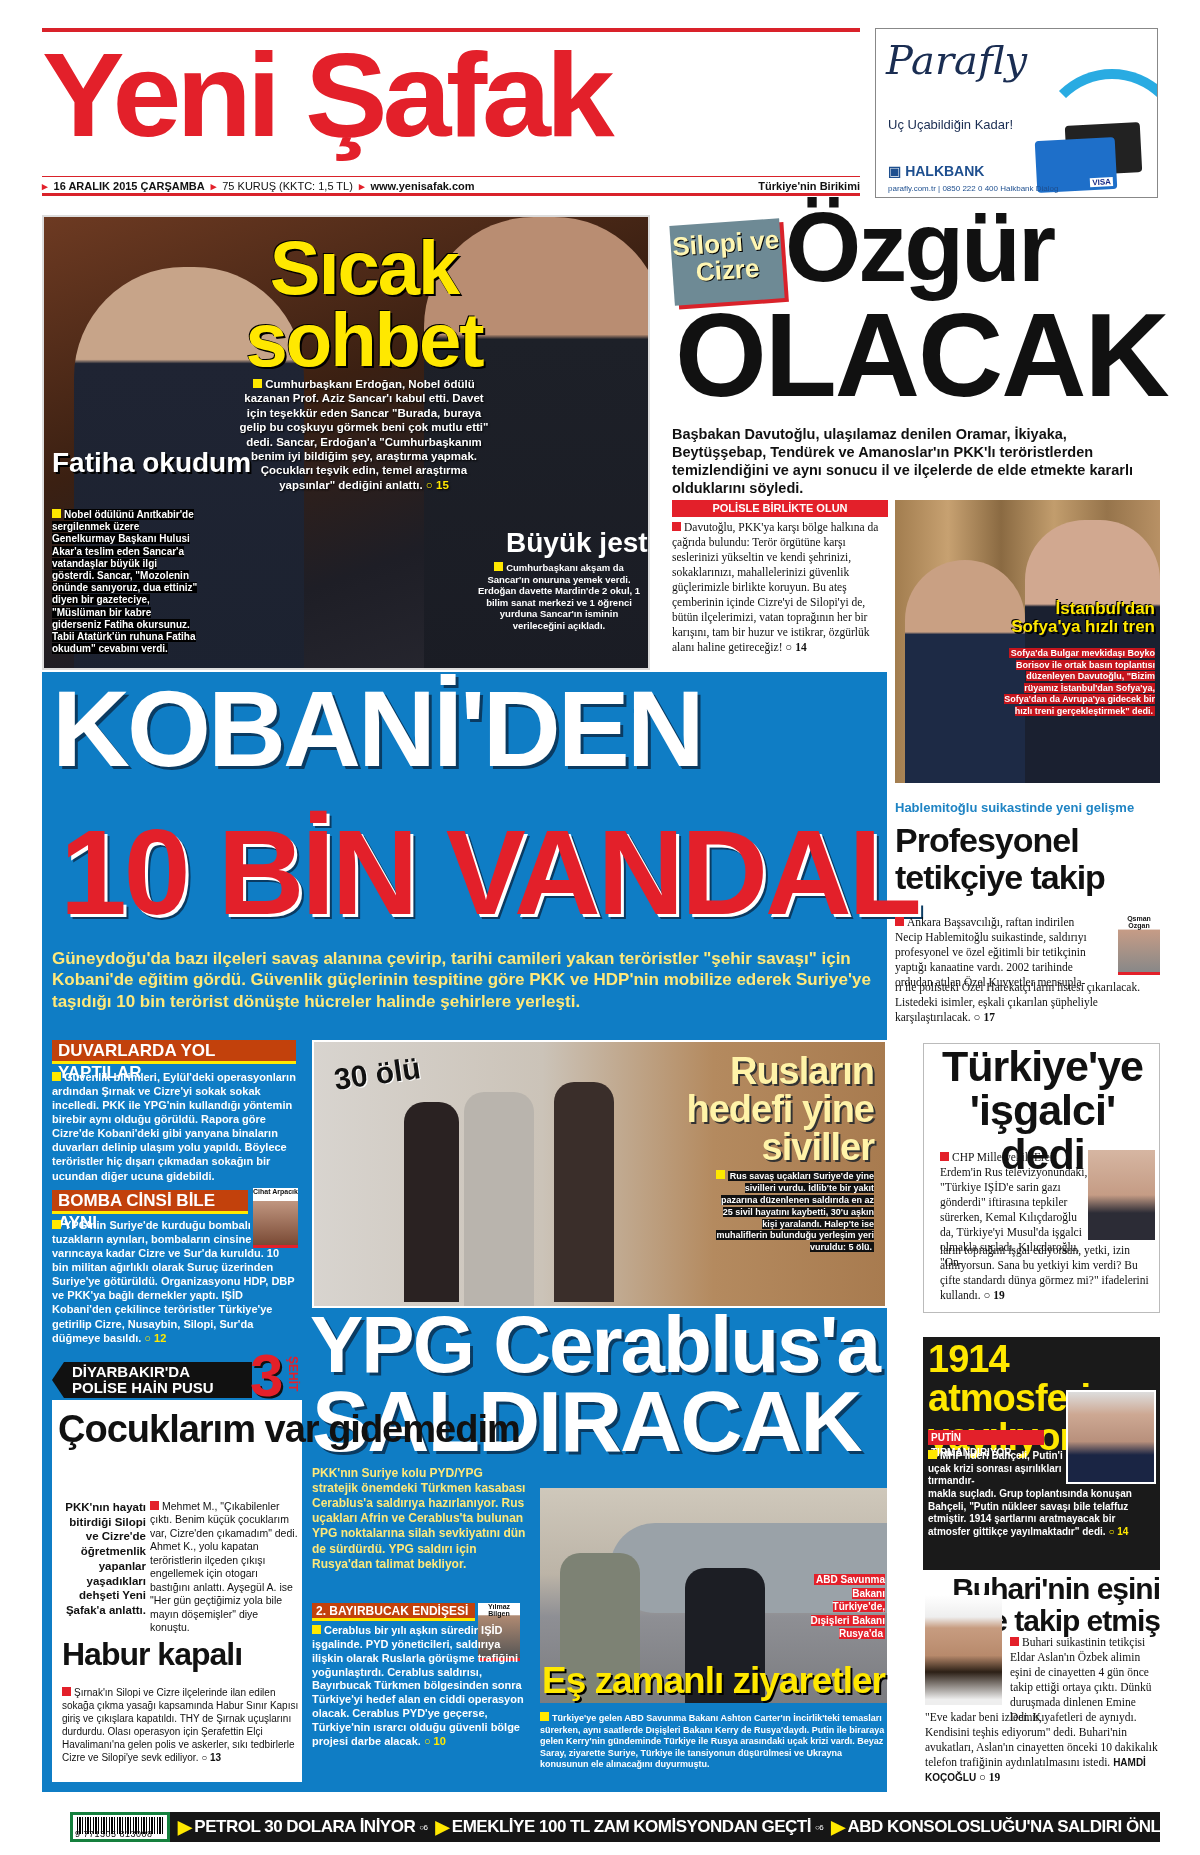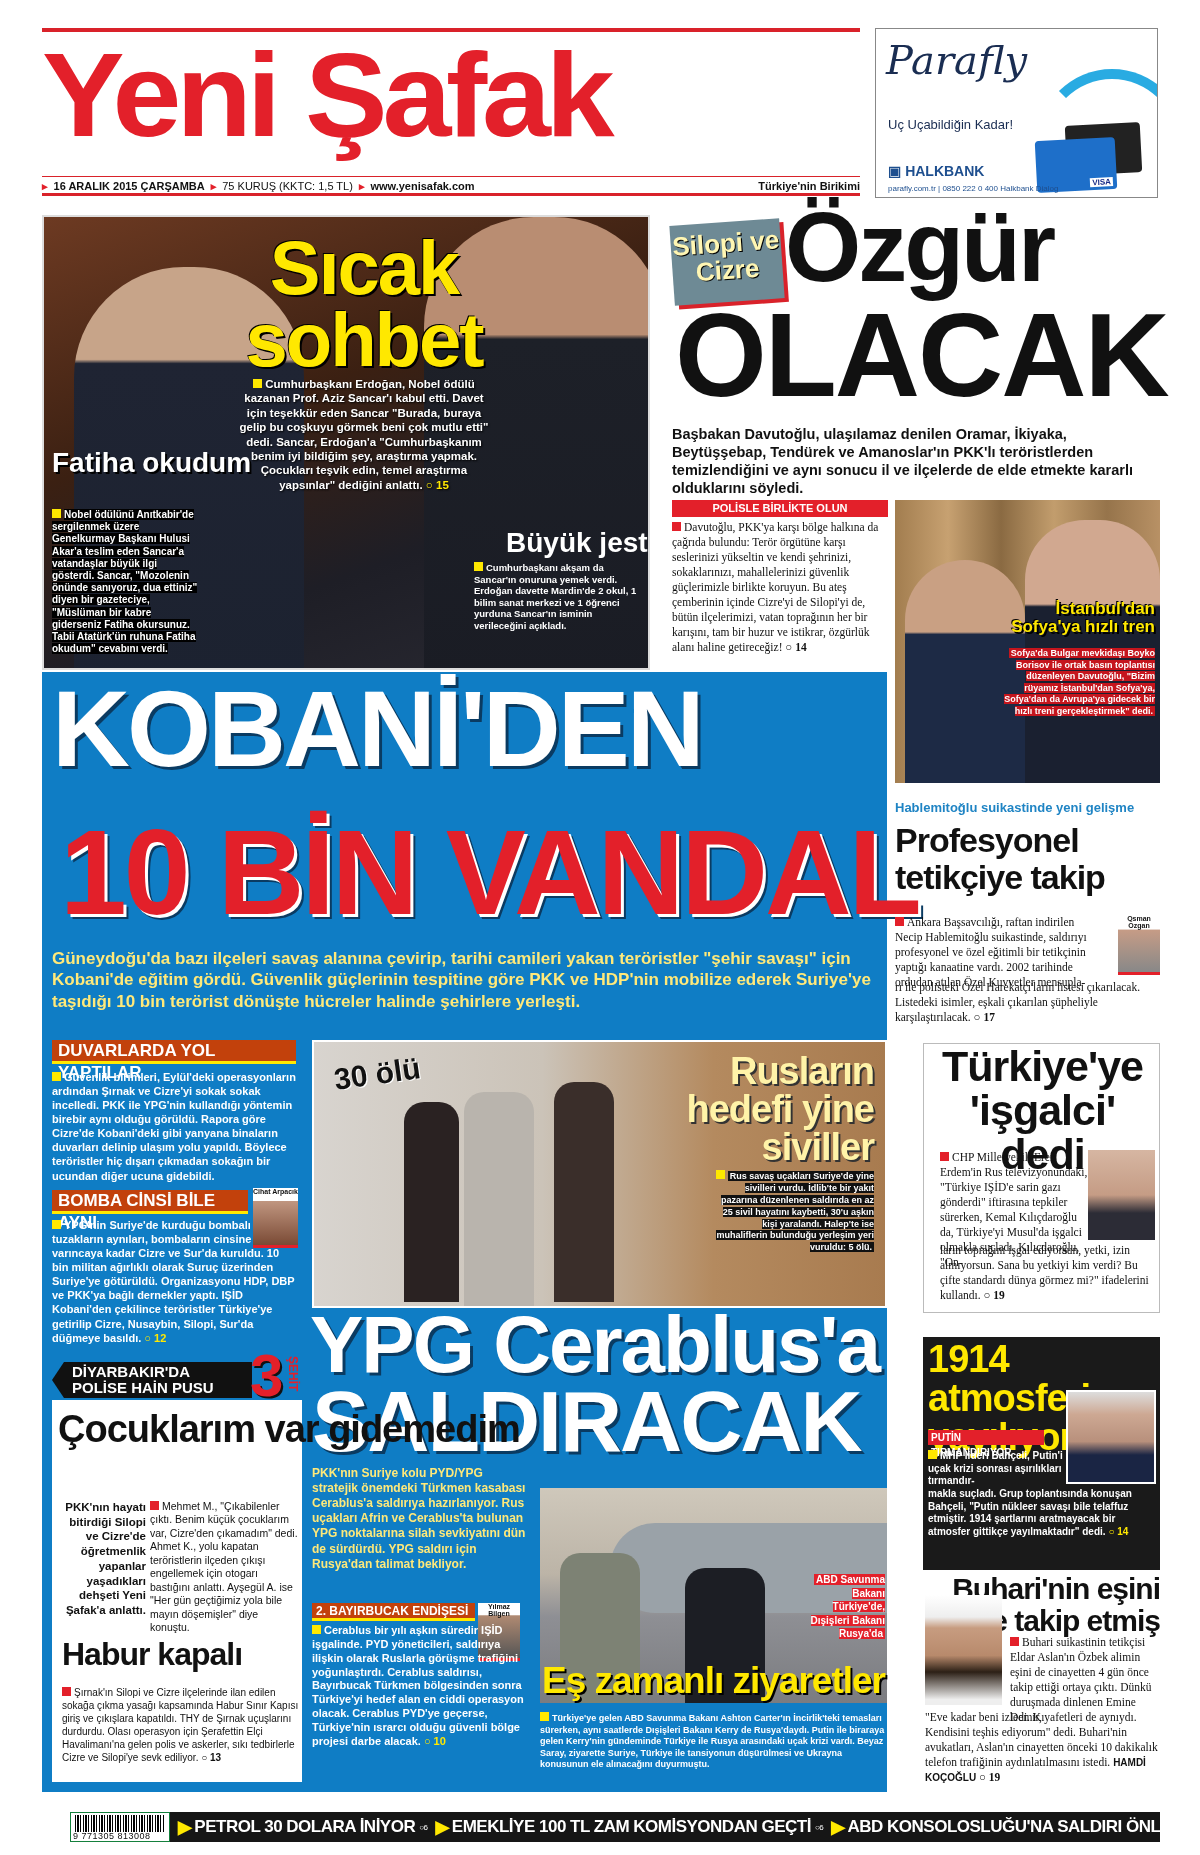--- a/index.html
+++ b/index.html
@@ -28,21 +28,21 @@
 .hl-yellow{color:#ffe800;font-weight:900;text-shadow:2px 2px 0 #000,-1px -1px 0 #000}
 .sicak{left:190px;top:15px;font-size:76px;line-height:.95;text-align:center;width:260px;letter-spacing:-2px}
 .cap1{left:195px;top:160px;width:250px;color:#fff;font-size:11.5px;font-weight:bold;text-align:center;line-height:1.25;text-shadow:1px 1px 2px #000}
 .sq{display:inline-block;width:9px;height:9px;margin-right:3px}
 .sq.y{background:#ffe800}.sq.r{background:#e3202a}
 .ref{color:#ffe800;font-weight:bold}
 .fatiha-h{left:8px;top:232px;color:#fff;font-size:28px;font-weight:900;line-height:1;text-shadow:2px 2px 0 #000}
 .fatiha-t{left:8px;top:292px;width:150px;color:#fff;font-size:10px;font-weight:bold;line-height:1.22}
 .fatiha-t span.bg{background:#000}
 .buyuk-h{left:462px;top:310px;color:#fff;font-size:28px;font-weight:900}
-.buyuk-t{left:430px;top:345px;width:170px;color:#fff;font-size:9.5px;font-weight:bold;text-align:left;line-height:1.22}
+.buyuk-t{left:430px;top:345px;width:170px;color:#fff;font-size:9.5px;font-weight:bold;text-align:center;line-height:1.22}
 .kicker-box{left:672px;top:222px;width:110px;height:80px;background:#6e8a95;transform:rotate(-4deg);box-shadow:4px 4px 0 #d9222a;color:#fff6b3;font-size:26px;font-weight:900;text-align:center;line-height:1.05;padding-top:8px;text-shadow:1px 1px 0 #000}
 .ozgur{left:785px;top:198px;font-size:98px;font-weight:900;line-height:1;letter-spacing:-3px;color:#111}
 .olacak{left:675px;top:296px;font-size:118px;font-weight:900;line-height:1;letter-spacing:-2px;color:#111}
 .ozgur-dek{left:672px;top:425px;width:490px;font-size:14.5px;font-weight:bold;line-height:1.25}
 .polisle-bar{left:672px;top:500px;width:216px;height:17px;background:#e3202a;color:#fff;font-size:11px;font-weight:bold;text-align:center;line-height:17px}
 .polisle-t{left:672px;top:520px;width:216px;font-size:11.5px;line-height:1.3}
 .photo2{left:895px;top:500px;width:265px;height:283px;background:linear-gradient(90deg,#a27d4f 0,#c7a171 20%,#8a6a42 40%,#c29d6d 60%,#96744b 80%,#b89165 100%);overflow:hidden}
 .p2l{left:10px;top:60px;width:120px;height:240px;background:linear-gradient(180deg,#c9a083 0,#c9a083 30%,#1d2a45 31%);border-radius:60px 60px 0 0}
 .p2r{left:130px;top:20px;width:135px;height:280px;background:linear-gradient(180deg,#d1a890 0,#d1a890 30%,#1a2030 31%);border-radius:60px 60px 0 0}
 .ist-h{left:110px;top:100px;width:150px;text-align:right;font-size:17px;line-height:1.05}
@@ -104,21 +104,21 @@
 .atm-h{left:928px;top:1340px;font-size:38px;font-weight:900;color:#ffe800;line-height:1.02;letter-spacing:-1px}
 .bahceli-pic{left:1066px;top:1390px;width:90px;height:94px;background:linear-gradient(180deg,#ddd 0,#cda893 25%,#b8907c 55%,#1a2544 70%);border:2px solid #fff}
 .putin-bar{left:928px;top:1430px;width:116px;height:15px;background:#e3202a;color:#fff;font-size:10px;font-weight:bold;line-height:15px;padding-left:3px}
 .atm-t{left:928px;top:1450px;width:135px;color:#fff;font-size:10px;font-weight:bold;line-height:1.25}
 .atm-t2{left:928px;top:1488px;width:225px;color:#fff;font-size:10px;font-weight:bold;line-height:1.25}
 .buh-h{left:928px;top:1573px;width:232px;text-align:right;font-size:30px;font-weight:900;line-height:1.08;letter-spacing:-1px}
 .buhari-pic{left:925px;top:1595px;width:77px;height:110px;background:linear-gradient(180deg,#fff 0,#eee 20%,#c79c80 30%,#b88a6c 55%,#2c2016 70%,#eee 95%)}
 .buh-t{left:1010px;top:1635px;width:150px;font-size:11.5px;line-height:1.3}
 .buh-t2{left:925px;top:1710px;width:235px;font-size:11.5px;line-height:1.3}
 .bottom-bar{left:70px;top:1812px;width:1090px;height:30px;background:#161616;display:flex;align-items:center}
-.barcode{width:100px;height:30px;background:#fff;border:1px solid #15803d;position:relative;flex:none}
+.barcode{width:100px;height:30px;background:#fff;border:3px solid #15803d;position:relative;flex:none}
 .barcode .lines{position:absolute;left:4px;right:4px;top:2px;height:17px;background:repeating-linear-gradient(90deg,#000 0 1px,#fff 1px 2px,#000 2px 4px,#fff 4px 5px,#000 5px 6px,#fff 6px 8px)}
 .barcode .num{position:absolute;left:2px;bottom:0;font-size:9px;letter-spacing:.5px}
 .btm-item{display:flex;align-items:center;color:#fff;font-size:17px;font-weight:900;margin-left:8px;letter-spacing:-.5px;white-space:nowrap}
 .btm-item .arr{color:#ffe800;font-size:18px;margin-right:3px}
 .btm-item .pg{font-size:8px;margin-left:4px;font-weight:normal}
 </style>
 </head>
 <body>
 
 <div class="abs topline"></div>

